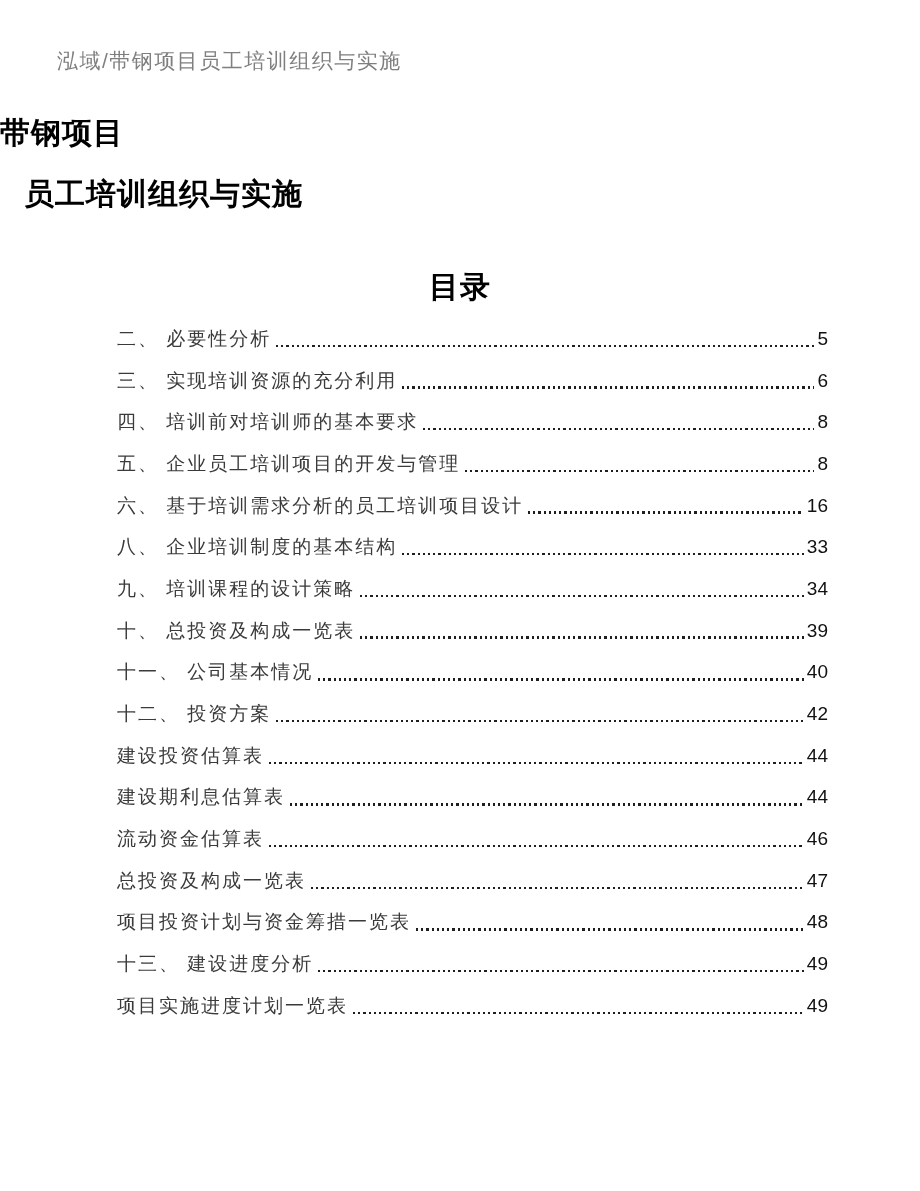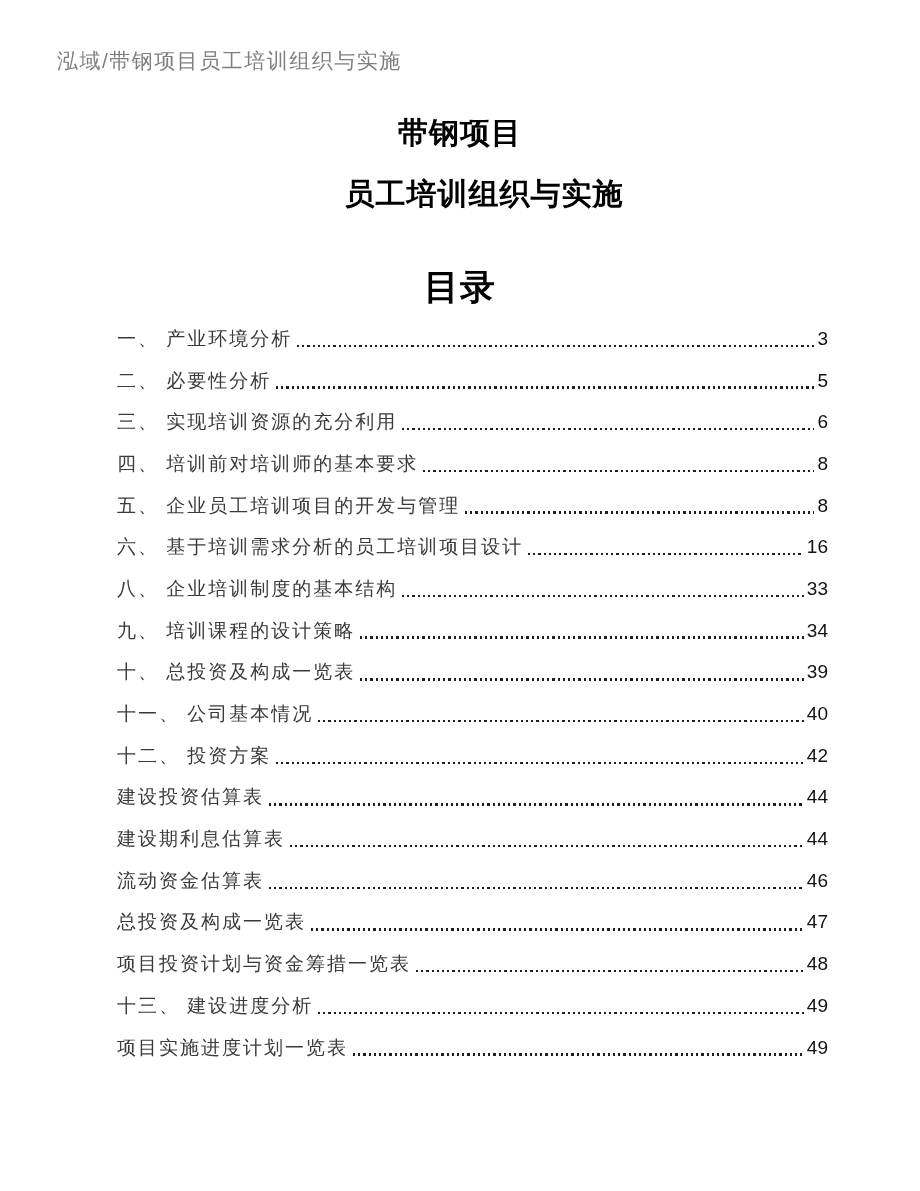--- a/index.html
+++ b/index.html
@@ -30,36 +30,35 @@
     font-size: 21px;
     line-height: 20px;
     color: var(--header-text);
     letter-spacing: 1.5px;
     white-space: nowrap;
   }
   .doc-title {
     position: absolute;
     left: 0;
     width: 100%;
-    text-align: center;
     font-size: 30px;
     line-height: 32px;
     font-weight: 700;
     color: var(--title-text);
     letter-spacing: 1px;
   }
   .doc-title.line1 { top: 117px; }
   .doc-title.line2 { top: 178px; margin-left: 24px; }
   .toc-heading {
     position: absolute;
     top: 272px;
     left: 0;
     width: 100%;
     text-align: center;
-    font-size: 35px;
+    font-size: 30px;
     line-height: 30px;
     font-weight: 700;
     color: var(--title-text);
     letter-spacing: 1px;
   }
   .toc {
     position: absolute;
     top: 318px;
     left: 117px;
     right: 92px;
@@ -101,25 +100,20 @@
 <div class="page">
   <div class="doc-header">泓域/带钢项目员工培训组织与实施</div>
 
   <div class="doc-title line1">带钢项目</div>
 
   <div class="doc-title line2">员工培训组织与实施</div>
 
   <div class="toc-heading">目录</div>
 
   <div class="toc" id="toc-list">
-  <div class="toc-row">
-    <span class="toc-label">一、 产业环境分析</span>
-    <span class="leader"></span>
-    <span class="toc-page">3</span>
-  </div>
 
   <div class="toc-row">
     <span class="toc-label">二、 必要性分析</span>
     <span class="leader"></span>
     <span class="toc-page">5</span>
   </div>
 
   <div class="toc-row">
     <span class="toc-label">三、 实现培训资源的充分利用</span>
     <span class="leader"></span>

